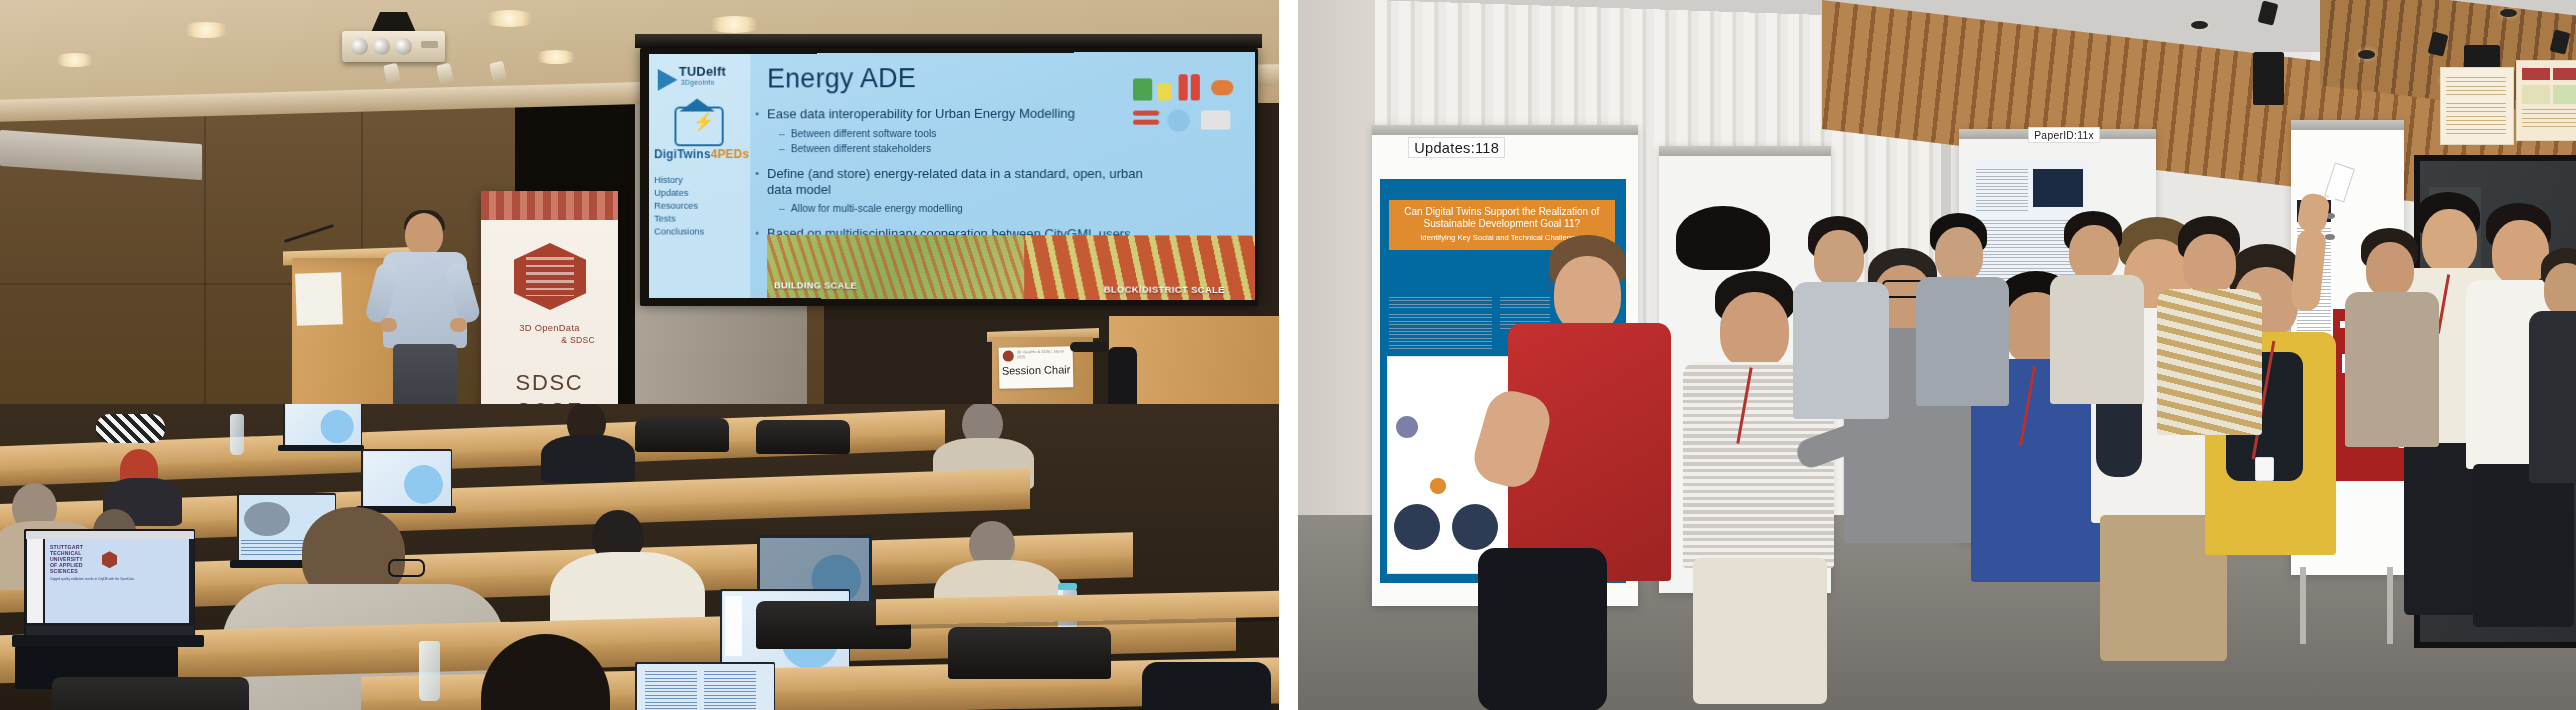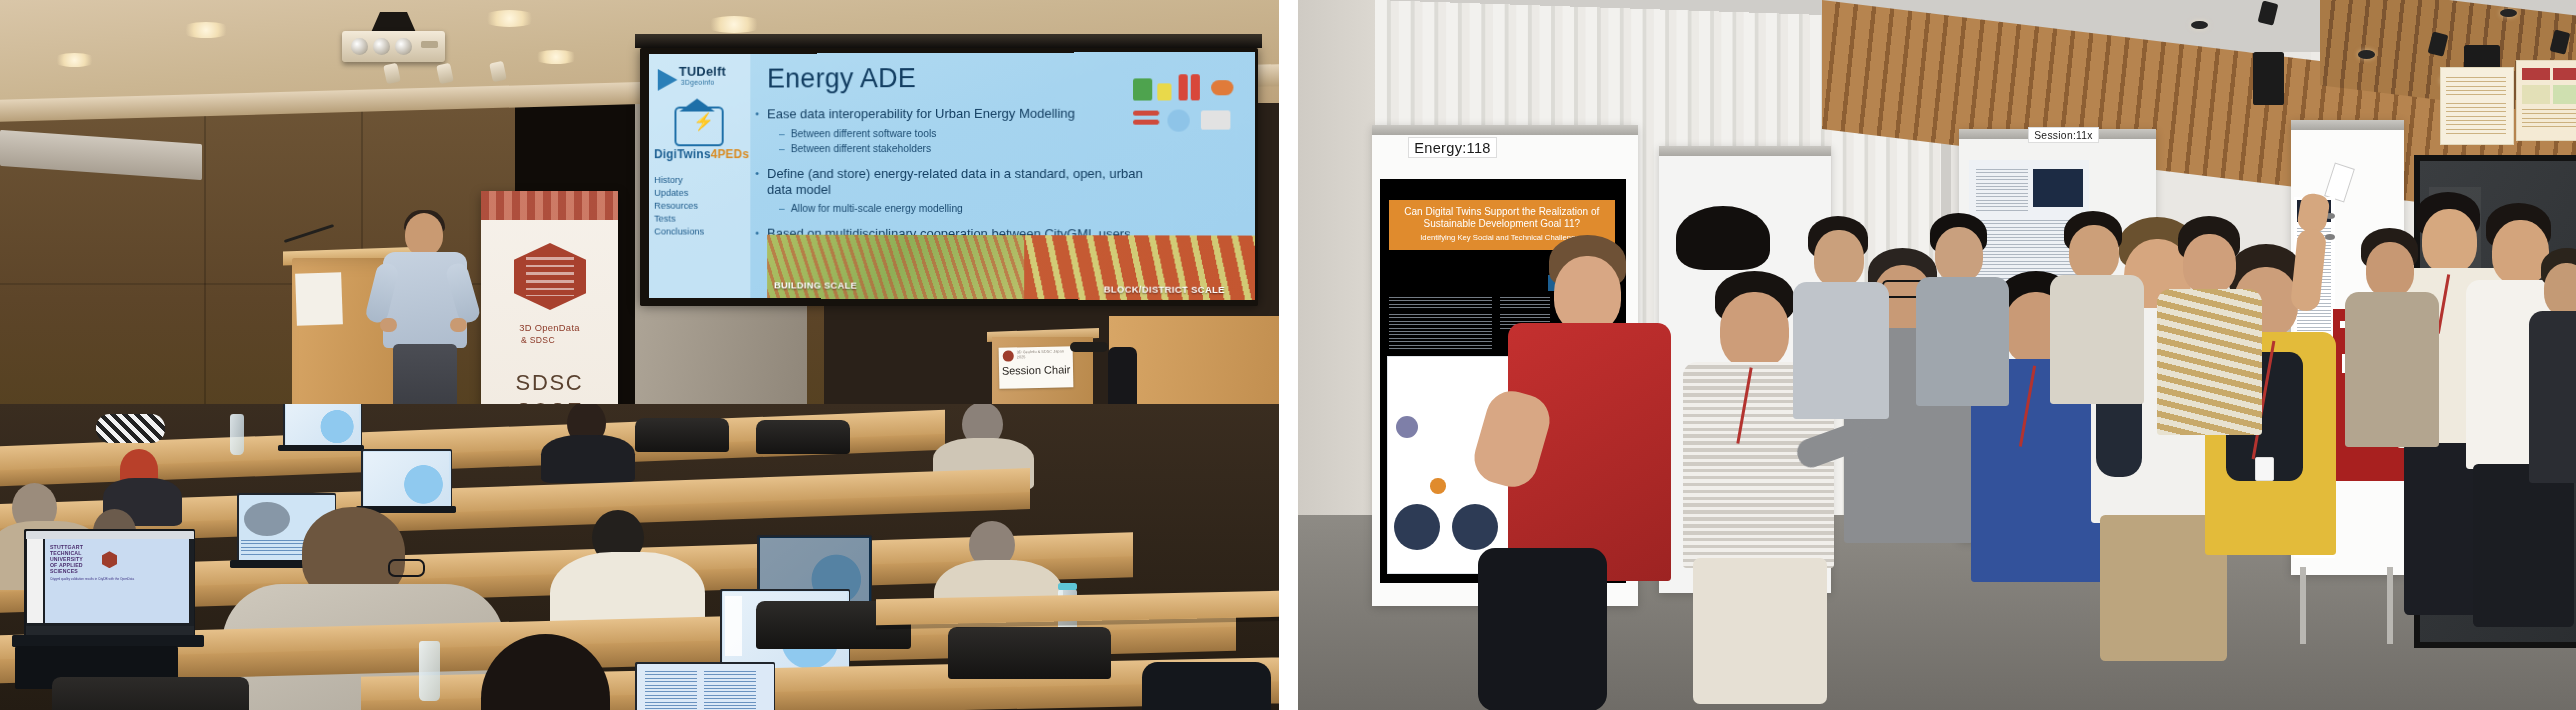--- a/index.html
+++ b/index.html
@@ -110,21 +110,21 @@
   .banner{position:absolute;left:481px;top:191px;width:137px;height:378px;
     background:linear-gradient(180deg,#f6f1ea,#efe7dc);box-shadow:0 3.4px 10.3px rgba(0,0,0,.35);}
   .banner-pattern{position:absolute;left:0;width:137px;height:29px;
     background:repeating-linear-gradient(90deg,#a8412e 0 7.7px, #c9705a 7.7px 15.5px);opacity:.92;}
   .banner-logo{position:absolute;left:33px;top:52px;width:72px;height:67px;}
   .hexlogo{position:absolute;width:72px;height:67px;background:#a8412e;
     clip-path:polygon(50% 0%,100% 25%,100% 75%,50% 100%,0% 75%,0% 25%);}
   .hexlines{position:absolute;left:12px;top:13.7px;width:48px;height:39px;
     background:repeating-linear-gradient(180deg, rgba(255,255,255,.55) 0 2.6px, rgba(0,0,0,0) 2.6px 7.7px);}
   .banner-t1{position:absolute;left:0;width:137px;text-align:center;color:#8c3a28;font-size:9.4px;letter-spacing:0.3px;}
-  .banner-t2{position:absolute;left:0;width:114px;text-align:center;color:#8c3a28;font-size:8.6px;letter-spacing:0.3px;}
+  .banner-t2{position:absolute;left:0;width:114px;text-align:right;color:#8c3a28;font-size:8.6px;letter-spacing:0.3px;}
   .banner-jp{position:absolute;left:0;top:179px;width:137px;text-align:center;color:#5a4230;font-size:22px;letter-spacing:1.7px;}
   .banner-yr{position:absolute;left:0;top:206px;width:137px;text-align:center;color:#5a4230;font-size:29px;letter-spacing:0.9px;}
   .sponsor-row{position:absolute;left:13.7px;width:110px;height:19px;display:flex;justify-content:space-around;align-items:center;}
   .sponsor{height:10.3px;background:#5d5d5d;opacity:.7;border-radius:1.7px;}
   .sponsor-line{position:absolute;left:15.5px;width:106px;height:0.9px;background:#cfc6b8;}
 
   .chair-podium{position:absolute;left:992px;top:337px;width:101px;height:108px;
     background:linear-gradient(100deg,#cfa169,#b8884a);}
   .chair-podium-top{position:absolute;left:987px;top:330px;width:112px;height:10.3px;
     background:linear-gradient(180deg,#e3c08d,#c59a5f);transform:skewY(-2deg);}
@@ -174,21 +174,21 @@
     background:linear-gradient(180deg,#8e8b85,#6f6c67);}
   .ceil-spot{position:absolute;width:15.5px;height:22px;background:#1e1e1e;border-radius:2.6px;transform:rotate(14deg);}
   .ceil-can{position:absolute;width:17px;height:8.6px;border-radius:50%;background:#242424;
     box-shadow:0 0 5.2px rgba(255,240,200,.5);}
   .speaker-box{position:absolute;width:31px;height:53px;background:#1b1b1b;border-radius:2.6px;}
 
   .board{position:absolute;background:#fbfbfa;box-shadow:0 1.7px 8.6px rgba(0,0,0,.18);}
   .board-rail{position:absolute;left:0;top:0;width:100%;height:10.3px;background:linear-gradient(180deg,#c9c7c2,#a9a7a2);}
   .board-leg{position:absolute;width:6px;background:#b9b7b2;}
 
-  .poster{position:absolute;background:#000000;}
+  .poster{position:absolute;background:#0369a1;}
   .pid{position:absolute;background:#ffffff;padding:1.7px 5.2px;font-size:14.6px;color:#1a1a1a;letter-spacing:0.3px;
     border:0.9px solid #ddd;}
   .poster-title{position:absolute;background:#e08b2d;color:#fff;padding:6px 7.7px;
     font-size:10px;line-height:12px;text-align:center;}
   .poster-sub{font-size:7.7px;display:block;margin-top:2.6px;}
   .pcol{position:absolute;background:#ffffff;border:0.9px solid #dfe3e8;}
   .ptxt{position:absolute;background:repeating-linear-gradient(180deg,#9aa4b0 0 0.9px, rgba(0,0,0,0) 0.9px 3.4px);opacity:.75;}
   .pbar{position:absolute;background:#5b4a8a;}
   .pcircle{position:absolute;border-radius:50%;background:#2d3b55;}
 
@@ -514,21 +514,21 @@
     <div class="ceil-can" style="left:1202px;top:8.6px;"></div>
     <div class="ceil-spot" style="left:962px;top:1.7px;"></div>
     <div class="ceil-spot" style="left:1132px;top:33px;"></div>
     <div class="ceil-spot" style="left:1254px;top:31px;"></div>
     <div class="speaker-box" style="left:955px;top:52px;"></div>
     <div class="speaker-box" style="left:1166px;top:45px;width:36px;height:62px;"></div>
 
     <div class="board" style="left:74px;top:125px;width:266px;height:481px;">
       <div class="board-rail"></div>
     </div>
-    <div class="pid" style="left:110px;top:137px;">Energy:118</div>
+    <div class="pid" style="left:110px;top:137px;">Updates:118</div>
     <div class="poster" style="left:82px;top:179px;width:246px;height:404px;">
       <div class="poster-title" style="left:8.6px;top:20.6px;width:211px;">
         <span>Can Digital Twins Support the Realization of Sustainable Development Goal 11?</span>
         <span class="poster-sub">Identifying Key Social and Technical Challenges</span>
       </div>
       <div style="position:absolute;left:168px;top:96px;width:15.5px;height:15.5px;background:#1c5f92;"></div>
       <div style="position:absolute;left:189px;top:96px;width:15.5px;height:15.5px;background:#6b1a1a;"></div>
       <div style="position:absolute;left:210px;top:96px;width:15.5px;height:15.5px;border-radius:50%;background:#8a2222;"></div>
       <div class="ptxt" style="left:8.6px;top:118px;width:103px;height:52px;"></div>
       <div class="ptxt" style="left:120px;top:118px;width:50px;height:34px;"></div>
@@ -543,21 +543,21 @@
       <div class="pcircle" style="left:50px;top:299px;width:15.5px;height:15.5px;background:#e08b2d;"></div>
     </div>
 
     <div class="board" style="left:361px;top:146px;width:172px;height:447px;background:#f4f4f3;">
       <div class="board-rail"></div>
     </div>
 
     <div class="board" style="left:661px;top:129px;width:197px;height:412px;background:#f3f3f2;">
       <div class="board-rail"></div>
     </div>
-    <div class="pid" style="left:730px;top:127px;font-size:10.3px;">Session:11x</div>
+    <div class="pid" style="left:730px;top:127px;font-size:10.3px;">PaperID:11x</div>
     <div class="poster" style="left:671px;top:160px;width:120px;height:180px;background:#eef1f5;">
       <div class="ptxt" style="left:6.9px;top:8.6px;width:52px;height:43px;"></div>
       <div style="position:absolute;left:64px;top:8.6px;width:50px;height:38px;background:#1c2b44;"></div>
       <div class="ptxt" style="left:6.9px;top:60px;width:106px;height:69px;"></div>
     </div>
 
     <div class="board" style="left:993px;top:120px;width:113px;height:455px;background:#fcfcfb;">
       <div class="board-rail"></div>
       <div class="board-leg" style="left:8.6px;top:447px;height:77px;"></div>
       <div class="board-leg" style="left:96px;top:447px;height:77px;"></div>

